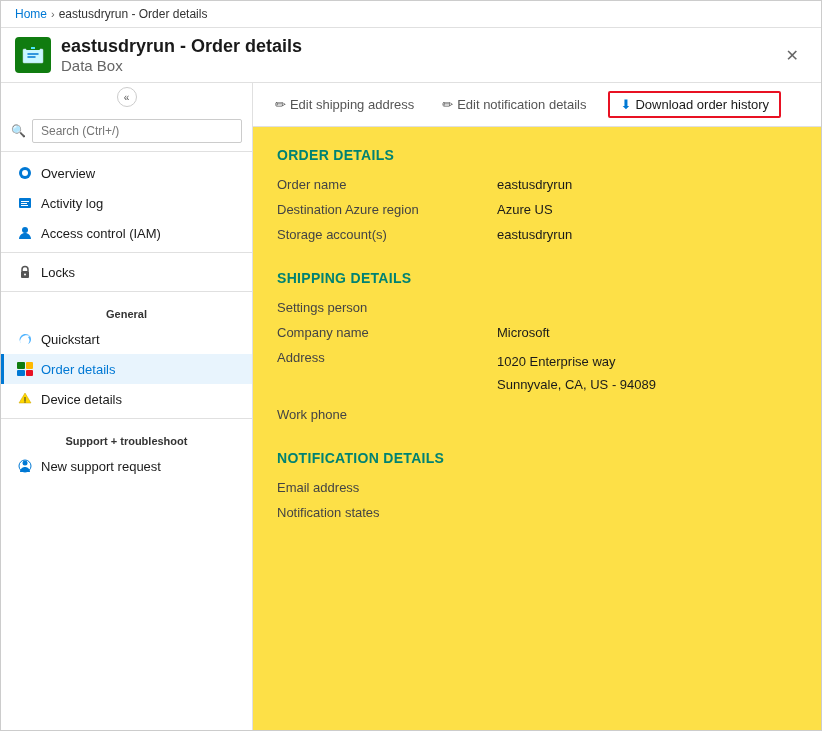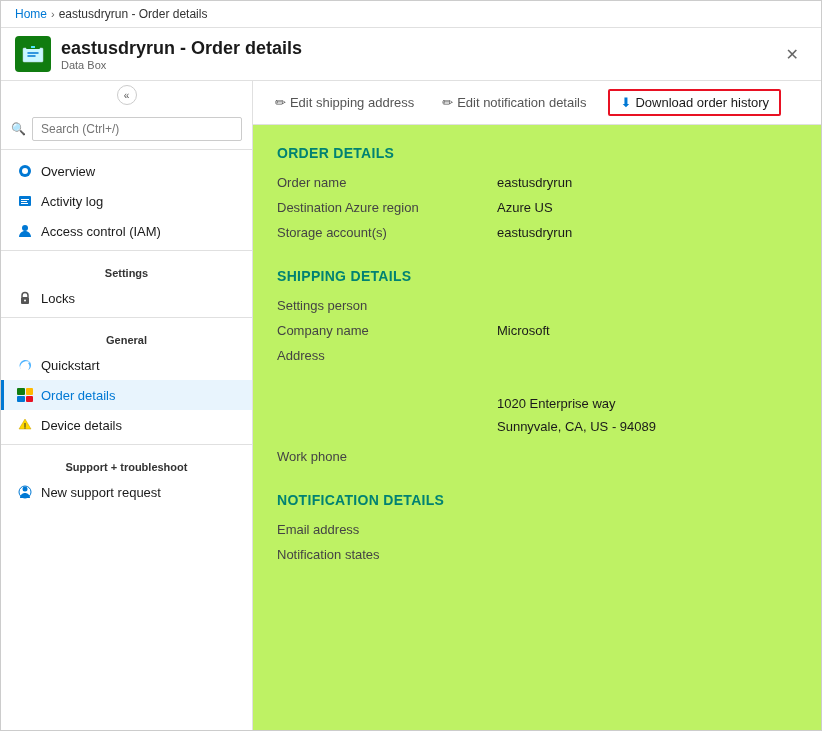--- a/index.html
+++ b/index.html
@@ -1,21 +1,21 @@
 <!DOCTYPE html>
 <html><head>
   <meta charset="utf-8">
   <style>
     * { box-sizing: border-box; margin: 0; padding: 0; }
     body { font-family: 'Segoe UI', Arial, sans-serif; font-size: 13px; background: #f0f0f0; display: flex; justify-content: center; align-items: center; min-height: 100vh; }
 
     .window {
       width: 822px;
       height: 731px;
-      background: #bef264;
+      background: #fde047;
       border: 1px solid #ccc;
       display: flex;
       flex-direction: column;
       box-shadow: 0 2px 10px rgba(0,0,0,0.2);
       overflow: hidden;
     }
 
     
     .breadcrumb-bar {
       background: #fff;
@@ -59,21 +59,21 @@
       justify-content: center;
       color: white;
       font-size: 18px;
     }
     .title-text h1 {
       font-size: 18px;
       font-weight: 600;
       color: #1a1a1a;
     }
     .title-text .subtitle {
-      font-size: 11px;
+      font-size: 15px;
       color: #666;
     }
     .close-btn {
       cursor: pointer;
       font-size: 16px;
       color: #666;
       padding: 4px 8px;
       border: none;
       background: none;
     }
@@ -243,21 +243,20 @@
       width: 220px;
       min-width: 220px;
       color: #444;
     }
     .detail-value {
       color: #1a1a1a;
       flex: 1;
     }
     .detail-value.multiline {
       line-height: 1.8;
-      margin-top: 44px;
     }
 
     
     .sidebar-top-collapse {
       display: flex;
       justify-content: flex-end;
       padding: 4px 6px;
     }
 
   </style>
@@ -334,21 +333,20 @@
             <svg width="14" height="14" viewBox="0 0 14 14">
               <circle cx="7" cy="4" r="3" fill="#0078d4"></circle>
               <path d="M1 13c0-3.3 2.7-6 6-6s6 2.7 6 6" fill="#0078d4"></path>
             </svg>
           </span>
           <span>Access control (IAM)</span>
         </div>
 
         <hr class="sidebar-divider">
 
-        <div class="sidebar-section-label">Settings</div>
 
         <div class="sidebar-item">
           <span class="item-icon">
             <svg width="14" height="14" viewBox="0 0 14 14">
               <rect x="3" y="6" width="8" height="7" rx="1" fill="#555"></rect>
               <path d="M4 6V4.5a3 3 0 0 1 6 0V6" fill="none" stroke="#555" stroke-width="1.5"></path>
               <circle cx="7" cy="9.5" r="1" fill="white"></circle>
             </svg>
           </span>
           <span>Locks</span>

